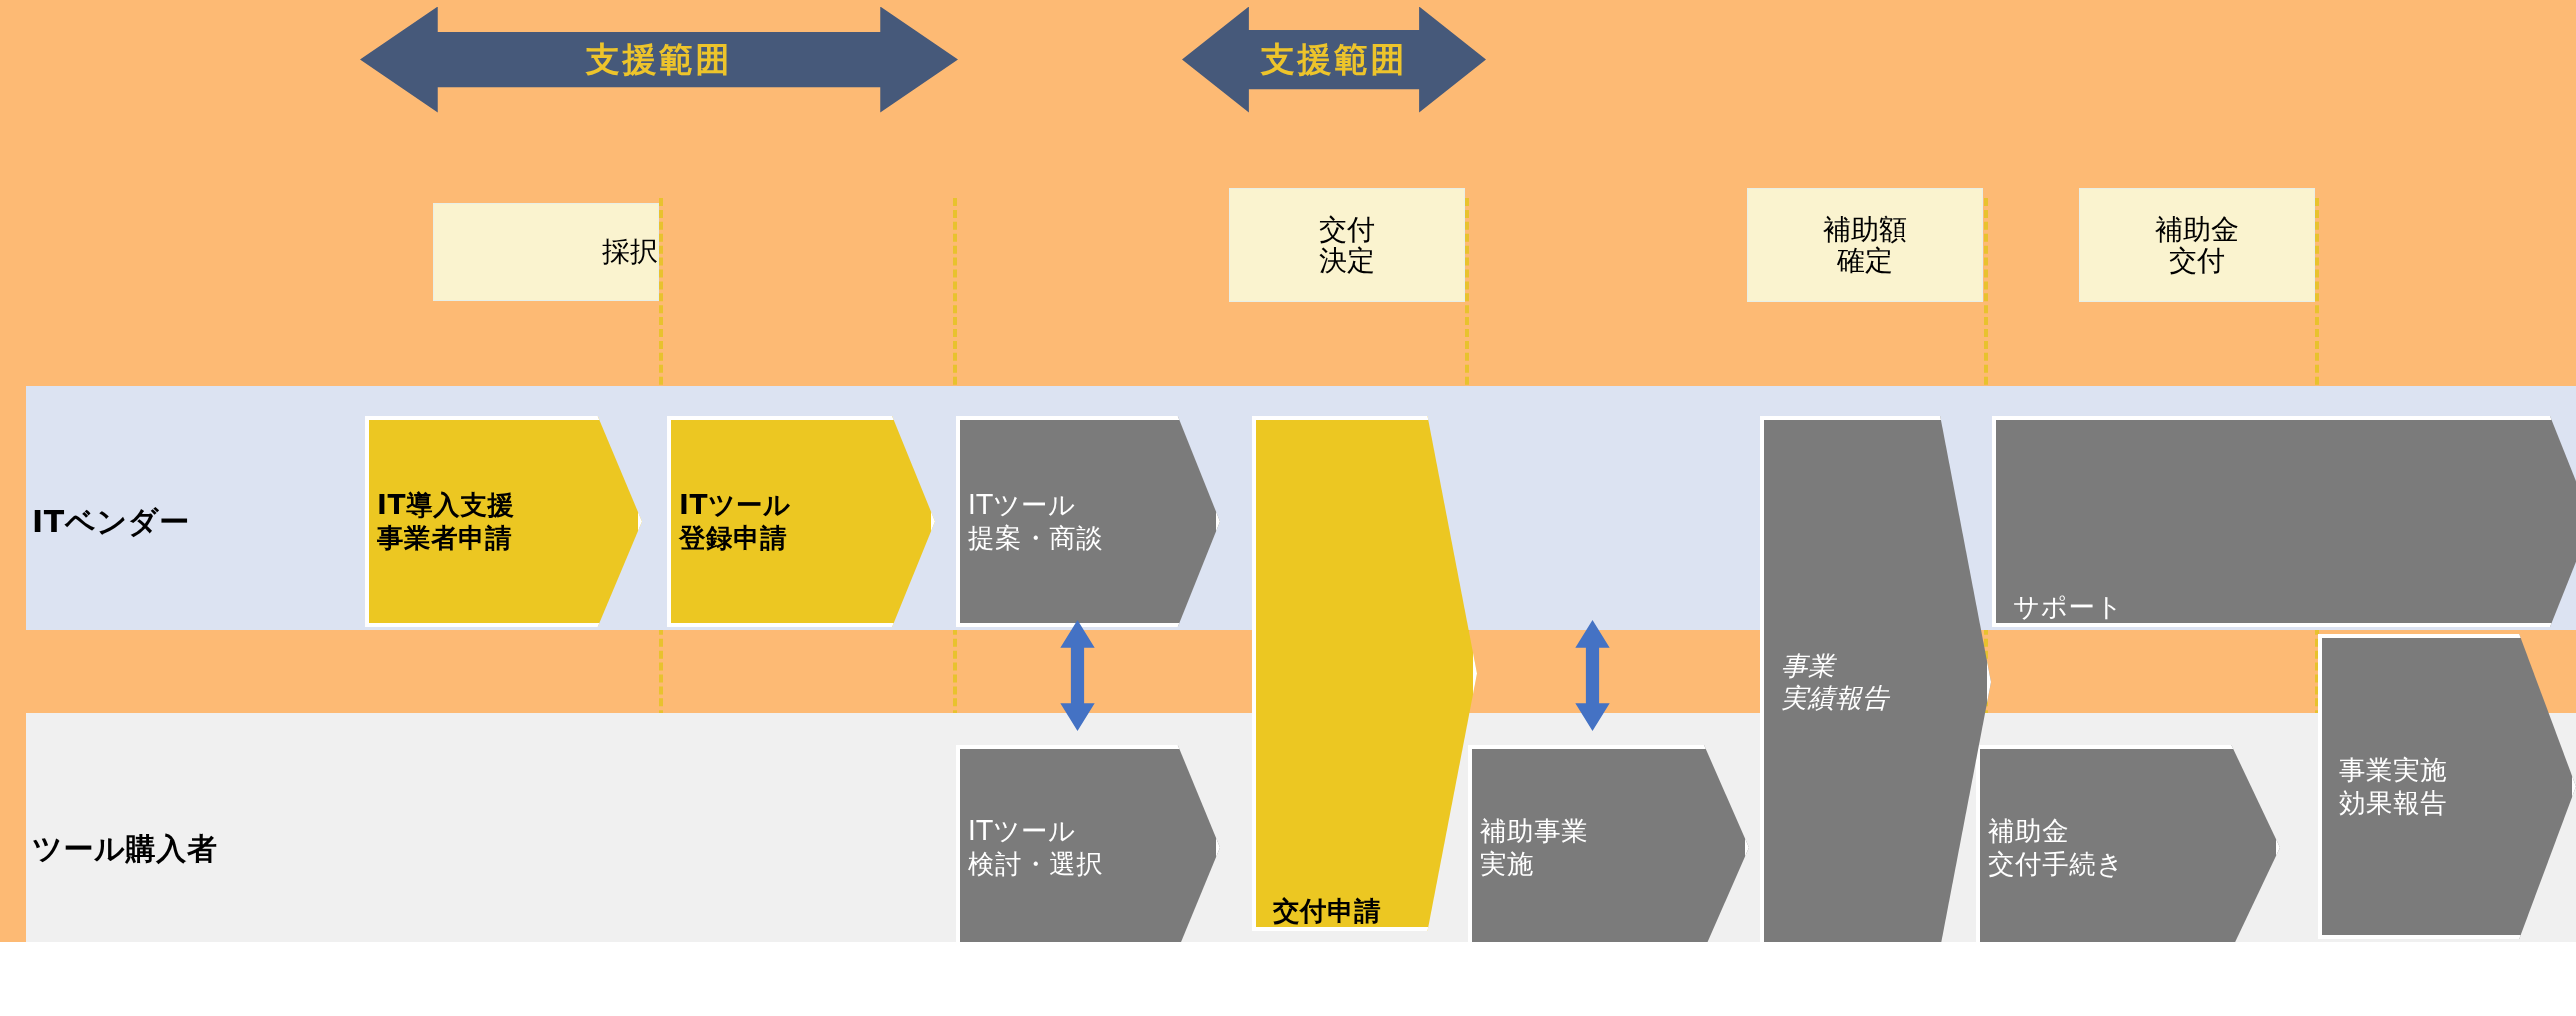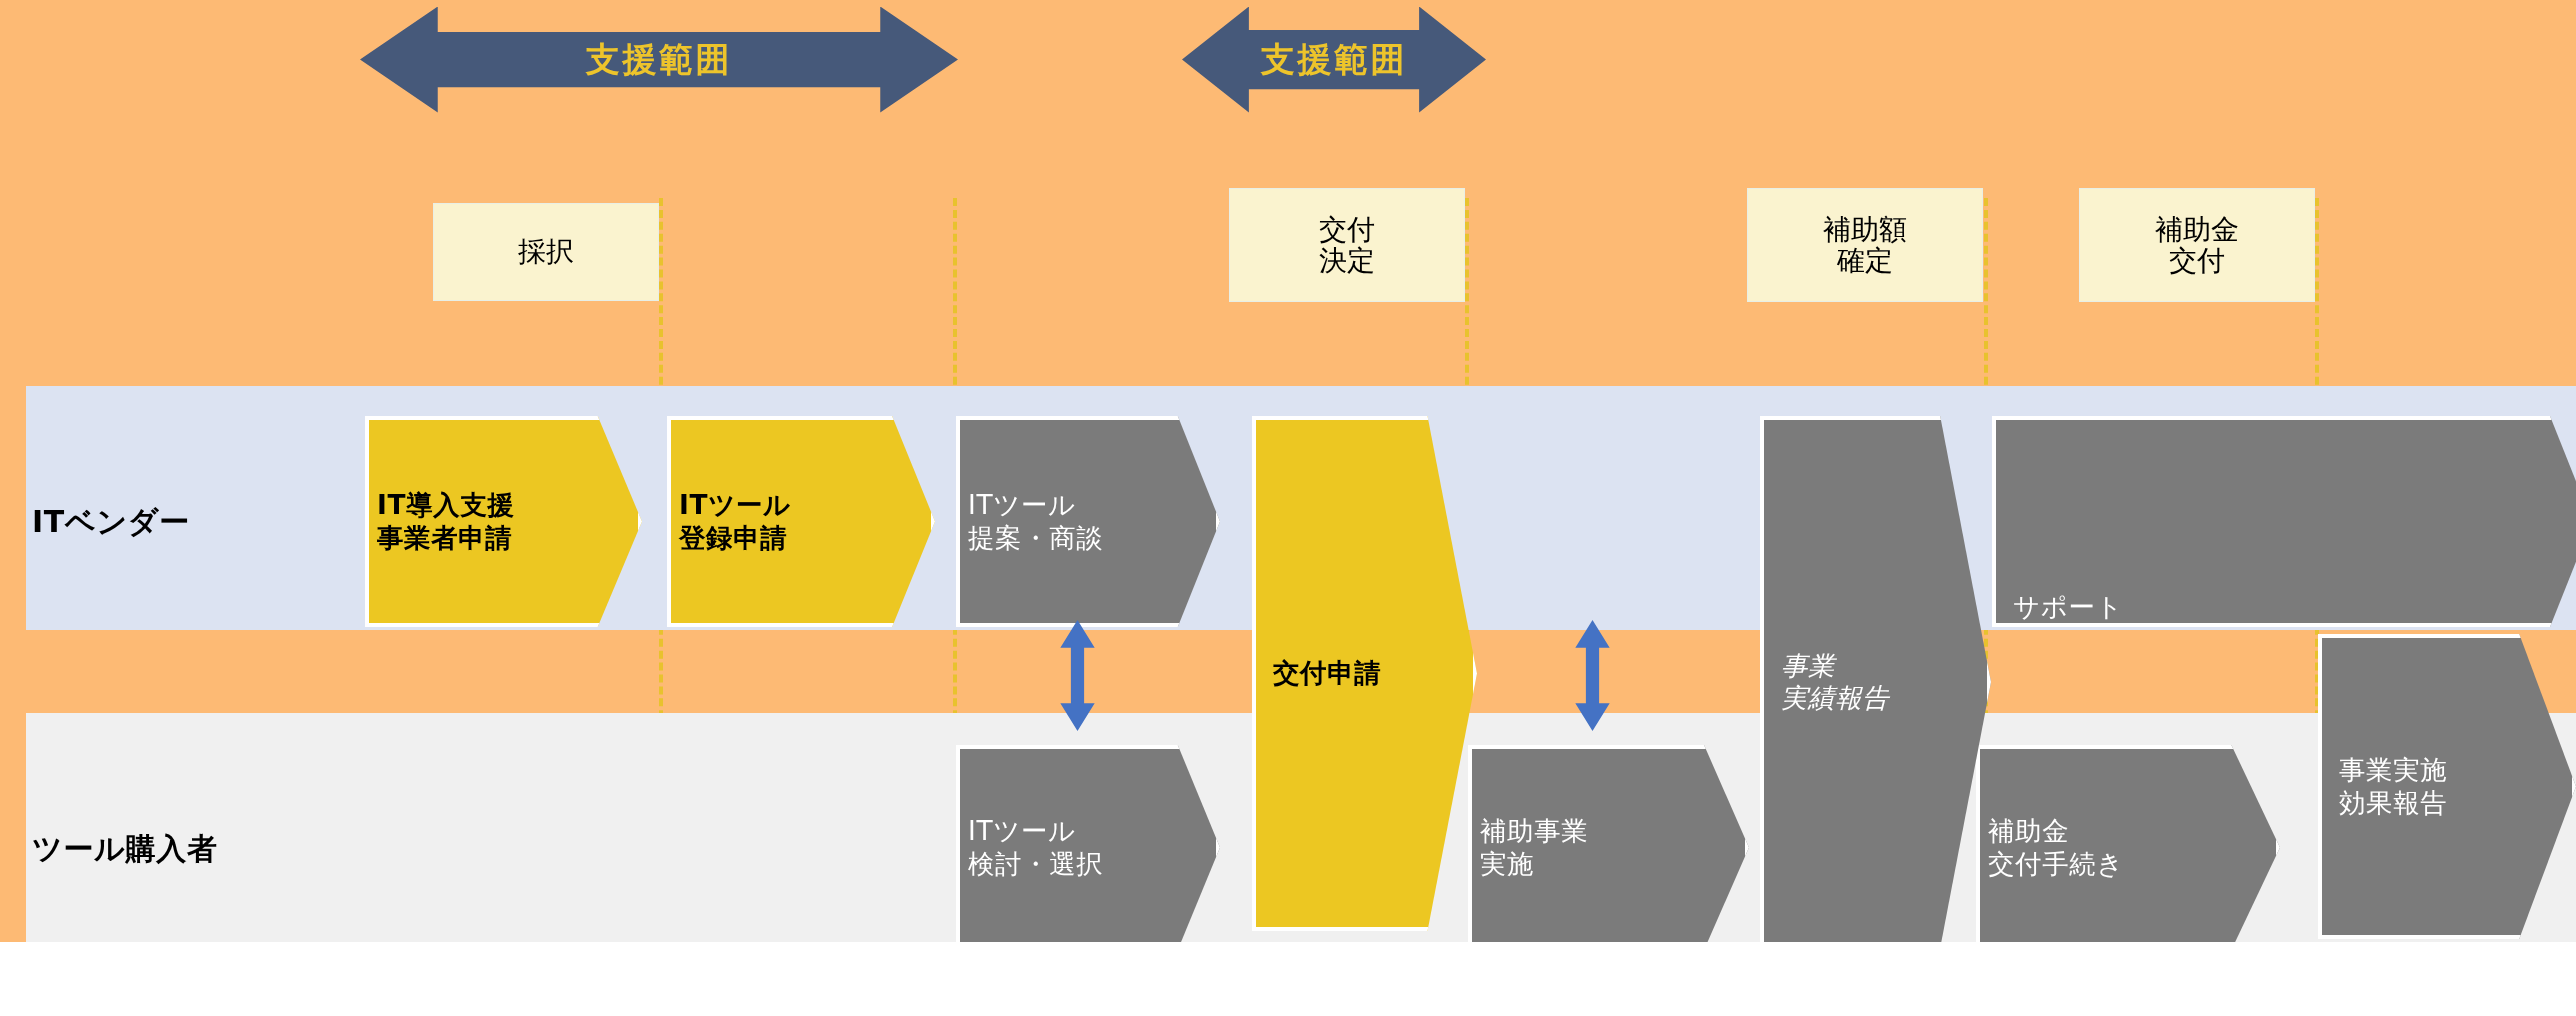--- a/index.html
+++ b/index.html
@@ -138,21 +138,21 @@
   <div class="support-arrow narrow" style="left:1182px; top:6.6px; width:304px; height:106px;">
     <span>支援範囲</span>
   </div>
 
   <div class="vline" style="left:659px;"></div>
   <div class="vline" style="left:953px;"></div>
   <div class="vline" style="left:1465px;"></div>
   <div class="vline" style="left:1984px;"></div>
   <div class="vline" style="left:2315px;"></div>
 
-  <div class="milestone" style="left:433px;  top:203px; width:226px; height:98px;">
+  <div class="milestone" style="left:433px;  top:203px; width:226px; height:98px;justify-content:flex-end;">
     <div>
       <span>採択</span>
     </div>
   </div>
 
 
   <div class="milestone" style="left:1229px; top:188px; width:236px; height:114px;">
     <div>
       <span>交付</span>
       <span>決定</span>
@@ -221,21 +221,21 @@
     </div>
   </div>
 
   <div class="chev gray shape-penta" style="left:1976px; top:745px; width:304px; height:205px;">
     <div>
       <span class="txt">補助金</span>
       <span class="txt">交付手続き</span>
     </div>
   </div>
 
-  <div class="chev yellow shape-penta-tall" style="left:1252px; top:416px; width:225px; height:515px; align-items:center;">
+  <div class="chev yellow shape-penta-tall" style="left:1252px; top:416px; width:225px; height:515px; align-items:flex-end;">
     <div>
       <span class="txt">交付申請</span>
     </div>
   </div>
 
   <div class="chev gray shape-penta-tall" style="left:1760px; top:416px; width:231px; height:532px;font-style:italic;">
     <div>
       <span class="txt">事業</span>
       <span class="txt">実績報告</span>
     </div>

